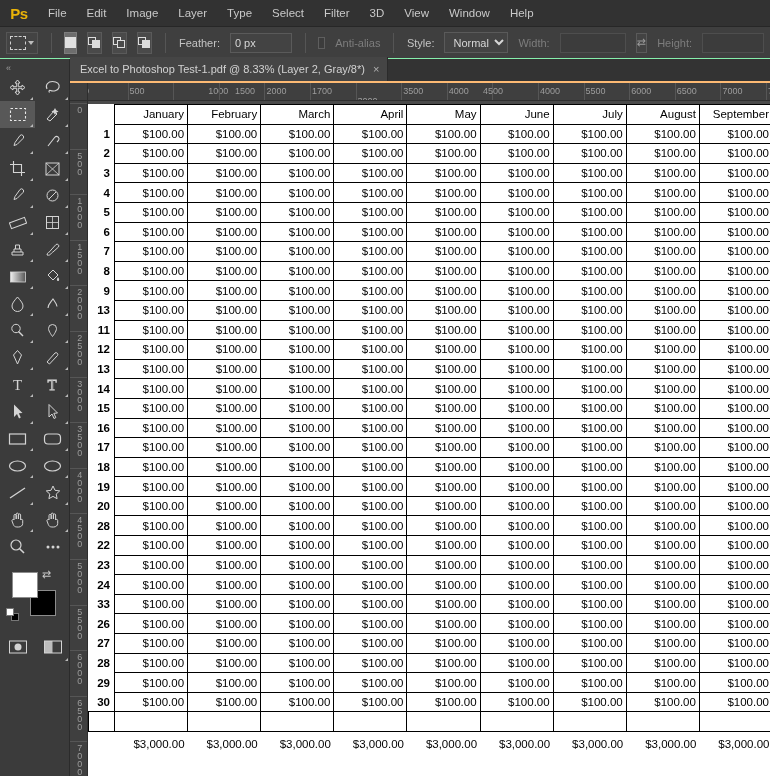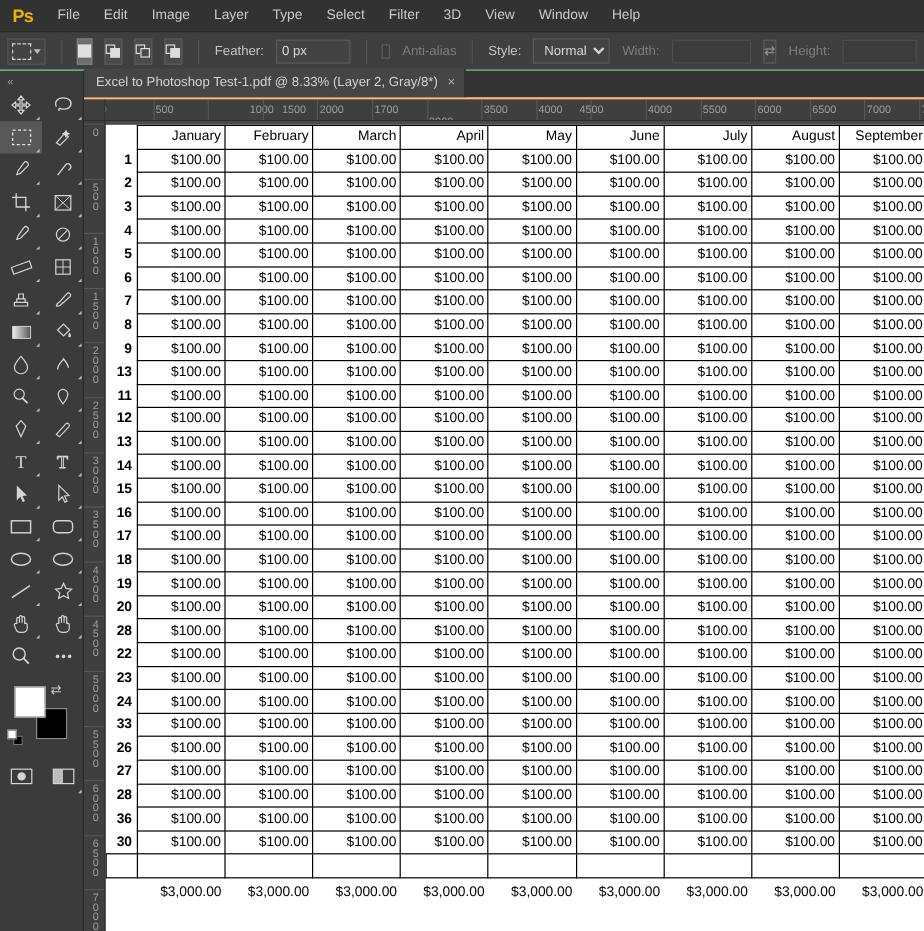--- a/index.html
+++ b/index.html
@@ -1121,21 +1121,21 @@
                     <td class="money">$100.00</td>
                     <td class="money">$100.00</td>
                     <td class="money">$100.00</td>
                     <td class="money">$100.00</td>
                     <td class="money">$100.00</td>
                     <td class="money">$100.00</td>
                     <td class="money">$100.00</td>
                     <td class="money">$100.00</td>
                   </tr>
                   <tr>
-                    <td class="rownum">36</td>
+                    <td class="rownum">29</td>
                     <td class="money">$100.00</td>
                     <td class="money">$100.00</td>
                     <td class="money">$100.00</td>
                     <td class="money">$100.00</td>
                     <td class="money">$100.00</td>
                     <td class="money">$100.00</td>
                     <td class="money">$100.00</td>
                     <td class="money">$100.00</td>
                     <td class="money">$100.00</td>
                   </tr>

